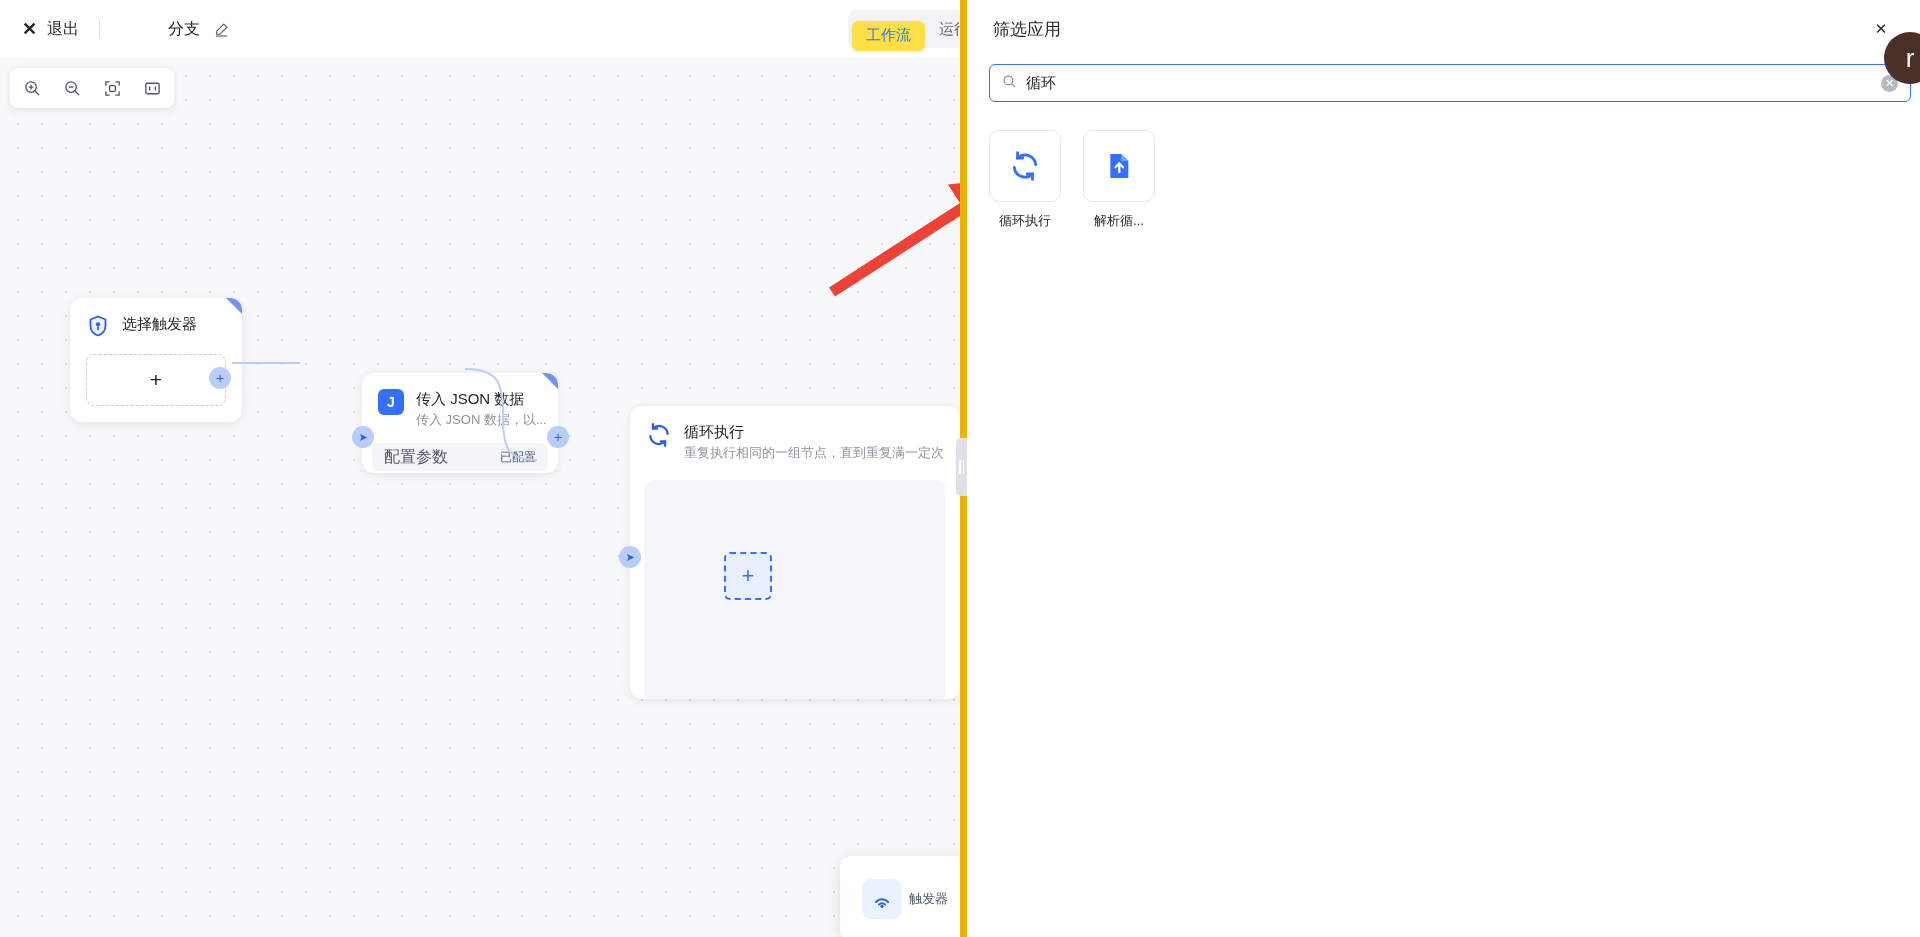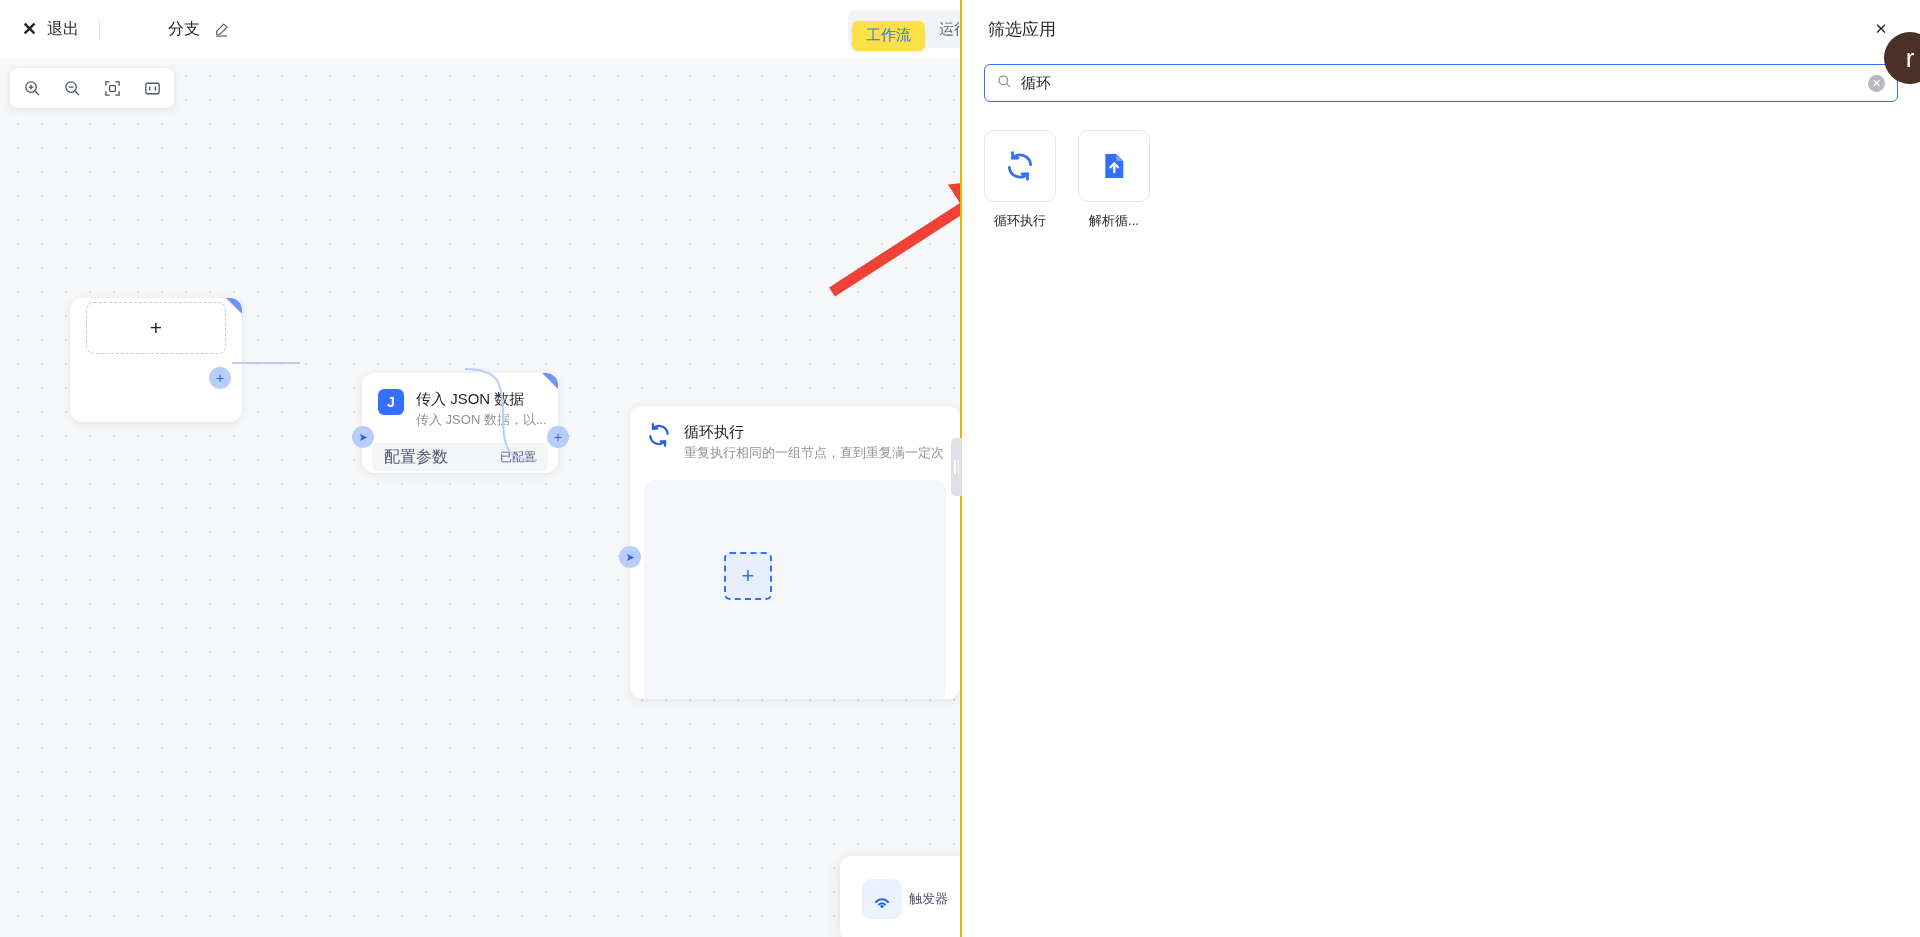--- a/index.html
+++ b/index.html
@@ -129,32 +129,32 @@
     display: flex; align-items: center; justify-content: center;
   }
   .pal-label { font-size: 13px; color: #51566b; white-space: nowrap; }
 
   
   .arrow-anno { position: absolute; left: 824px; top: 180px; z-index: 8; pointer-events: none; }
 
   
   .panel {
     position: absolute; right: 0; top: 0; width: 960px; height: 937px;
-    background: #ffffff; z-index: 10; border-left: 2px solid #eab308;
+    background: #ffffff; z-index: 10; border-left: 7px solid #eab308;
   }
   .panel-head {
     height: 58px; display: flex; align-items: center; padding: 0 26px;
     justify-content: space-between;
   }
   .panel-title { font-size: 17px; color: #1f2329; }
   .panel-close {
     width: 26px; height: 26px; display: flex; align-items: center;
     justify-content: center; color: #1f2329; font-size: 15px; cursor: pointer;
   }
-  .search-wrap { padding: 6px 22px 0 22px; }
+  .search-wrap { padding: 6px 9px 0 22px; }
   .search-box {
     height: 38px; border: 1px solid #3370ff; border-radius: 6px;
     display: flex; align-items: center; padding: 0 12px; gap: 9px; background: #fff;
   }
   .search-box input {
     flex: 1; border: none; outline: none; font-size: 15px; color: #1f2329;
     background: transparent; font-family: "Liberation Sans", sans-serif;
   }
   .search-clear {
     width: 17px; height: 17px; border-radius: 50%; background: #b4b9c2;
@@ -252,20 +252,30 @@
 
     <svg class="edge" style="left:220px; top:240px;" width="320" height="180">
       <path d="M12 65 C40 65 50 65 80 65" stroke="#b9cdfb" stroke-width="2" fill="none"></path>
     </svg>
     <svg class="edge" style="left:455px; top:250px;" width="130" height="200">
       <path d="M10 61 C44 61 48 75 48 108 C48 140 52 152 82 152" stroke="#b9cdfb" stroke-width="2" fill="none"></path>
     </svg>
 
     <div class="node" id="node-trigger">
       <div class="node-corner"></div>
+      <div class="node-head">
+        <span>
+          <svg width="24" height="24" viewBox="0 0 24 24" fill="none">
+            <path d="M12 2.5l7.5 3v6.2c0 4.6-3.1 8.3-7.5 9.8-4.4-1.5-7.5-5.2-7.5-9.8V5.5z" stroke="#2b5fe3" stroke-width="1.8" fill="#eaf1ff"></path>
+            <circle cx="12" cy="10.3" r="2.1" fill="#2b5fe3"></circle>
+            <path d="M12 12.4v3.6" stroke="#2b5fe3" stroke-width="1.8"></path>
+          </svg>
+        </span>
+        <span class="node-title">选择触发器</span>
+      </div>
       <div class="trigger-drop">
         <span>+</span>
       </div>
     </div>
     <div class="conn" style="left:209px; top:309px;">
       <span>+</span>
     </div>
 
     <div class="node" id="node-json">
       <div class="node-corner"></div>

